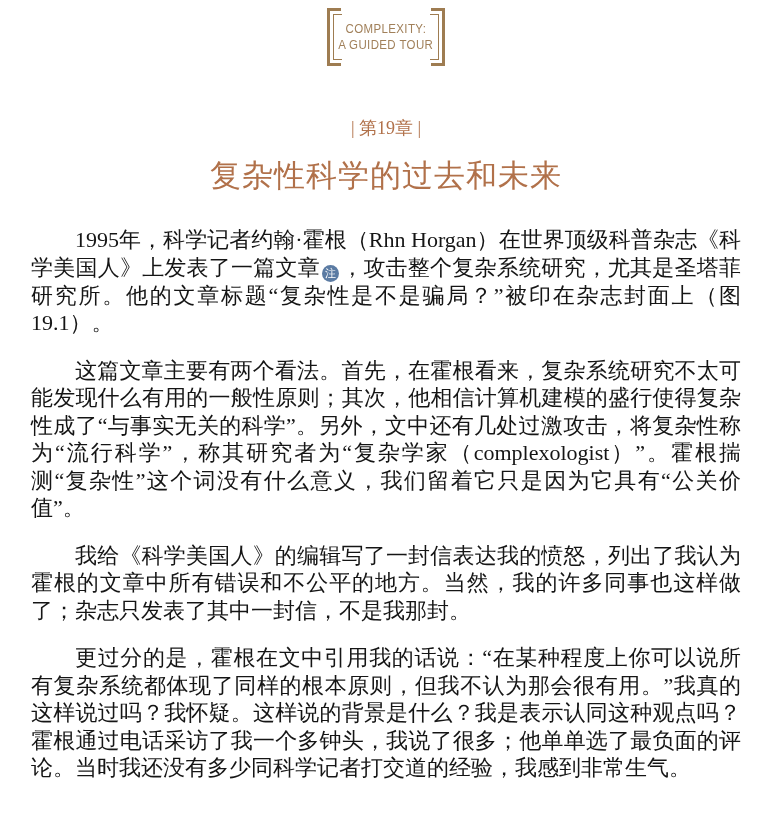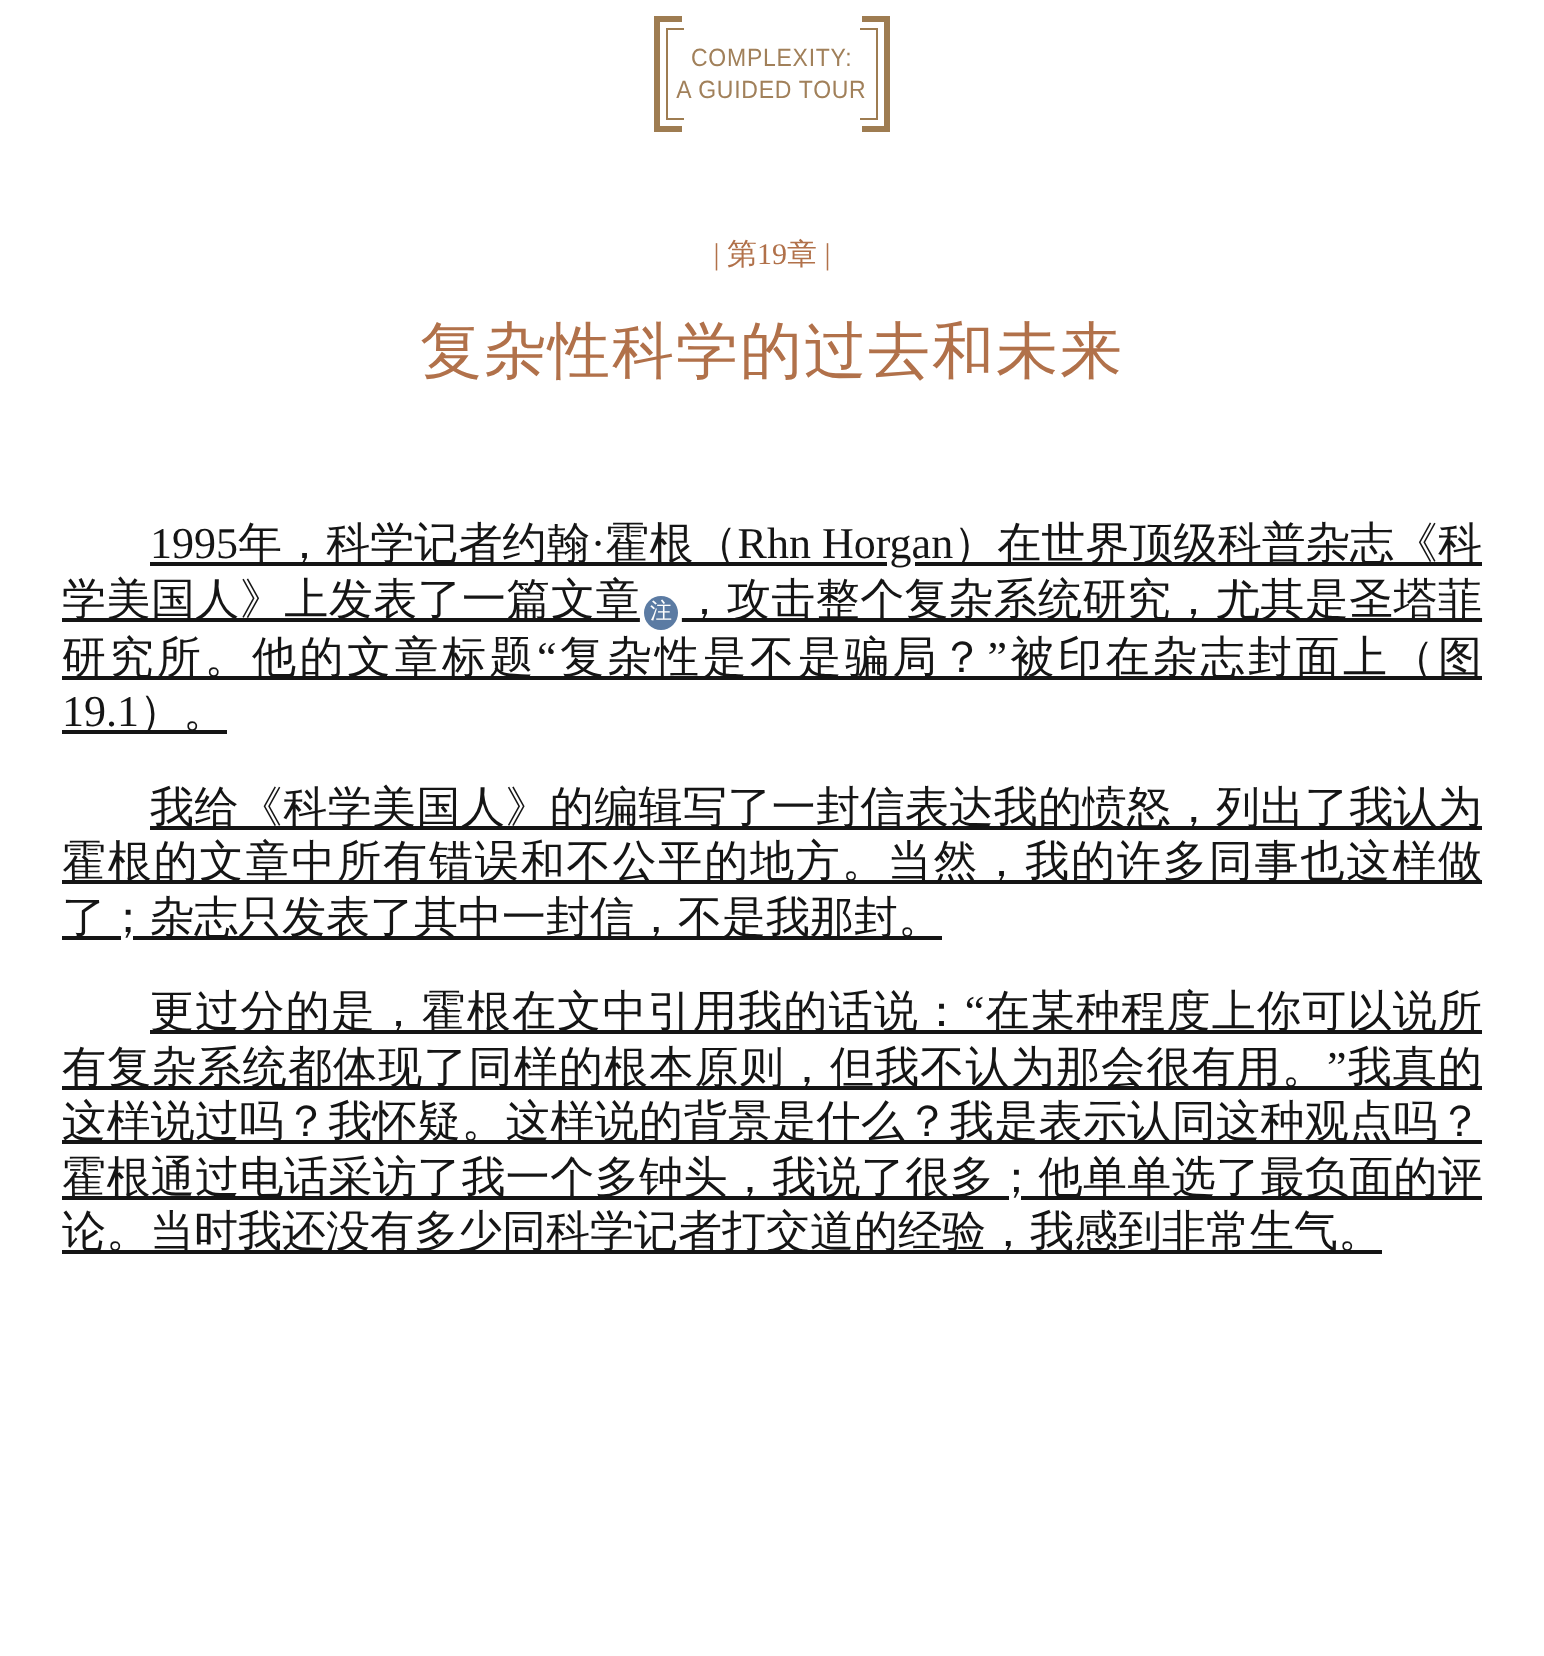--- a/index.html
+++ b/index.html
@@ -65,40 +65,39 @@
     text-align: center;
     white-space: nowrap;
     transform: scaleX(0.92);
   }
 
   
   .chapter-label {
     margin-top: 50px;
     text-align: center;
     color: #b1714a;
-    font-size: 15px;
+    font-size: 18px;
     line-height: 25px;
   }
   .chapter-title {
     text-align: center;
     color: #b1714a;
     font-size: 31px;
     line-height: 38px;
     letter-spacing: 1px;
   }
 
   
   .body-text {
     width: 710px;
-    margin: 63px auto 0 auto;
+    margin: 31px auto 0 auto;
     color: #151515;
     font-size: 22px;
     line-height: 27.5px;
     text-align: justify;
-    text-decoration: underline;
   }
   .body-text p {
     margin: 0 0 20px 0;
     text-indent: 2em;
   }
   .footnote-badge {
     display: inline-block;
     width: 17px;
     height: 17px;
     border-radius: 50%;
@@ -127,19 +126,20 @@
     <div class="logo-text">COMPLEXITY:</div>
     <div class="logo-text">A GUIDED TOUR</div>
   </div>
 
   <div class="chapter-label">| 第19章 |</div>
   <h1 class="chapter-title" style="margin:16px; font-weight:normal;">复杂性科学的过去和未来</h1>
 
   <div class="body-text">
     <p><span>1995年，科学记者约翰·霍根（Rhn Horgan）在世界顶级科普杂志《科学美国人》上发表了一篇文章</span><span class="footnote-badge">注</span><span>，攻击整个复杂系统研究，尤其是圣塔菲研究所。他的文章标题“复杂性是不是骗局？”被印在杂志封面上（图19.1）。</span></p>
 
+    <p>这篇文章主要有两个看法。首先，在霍根看来，复杂系统研究不太可能发现什么有用的一般性原则；其次，他相信计算机建模的盛行使得复杂性成了“与事实无关的科学”。另外，文中还有几处过激攻击，将复杂性称为“流行科学”，称其研究者为“复杂学家（complexologist）”。霍根揣测“复杂性”这个词没有什么意义，我们留着它只是因为它具有“公关价值”。</p>
 
     <p>我给《科学美国人》的编辑写了一封信表达我的愤怒，列出了我认为霍根的文章中所有错误和不公平的地方。当然，我的许多同事也这样做了；杂志只发表了其中一封信，不是我那封。</p>
 
     <p>更过分的是，霍根在文中引用我的话说：“在某种程度上你可以说所有复杂系统都体现了同样的根本原则，但我不认为那会很有用。”我真的这样说过吗？我怀疑。这样说的背景是什么？我是表示认同这种观点吗？霍根通过电话采访了我一个多钟头，我说了很多；他单单选了最负面的评论。当时我还没有多少同科学记者打交道的经验，我感到非常生气。</p>
   </div>
 
 </div>
 
 </body></html>

